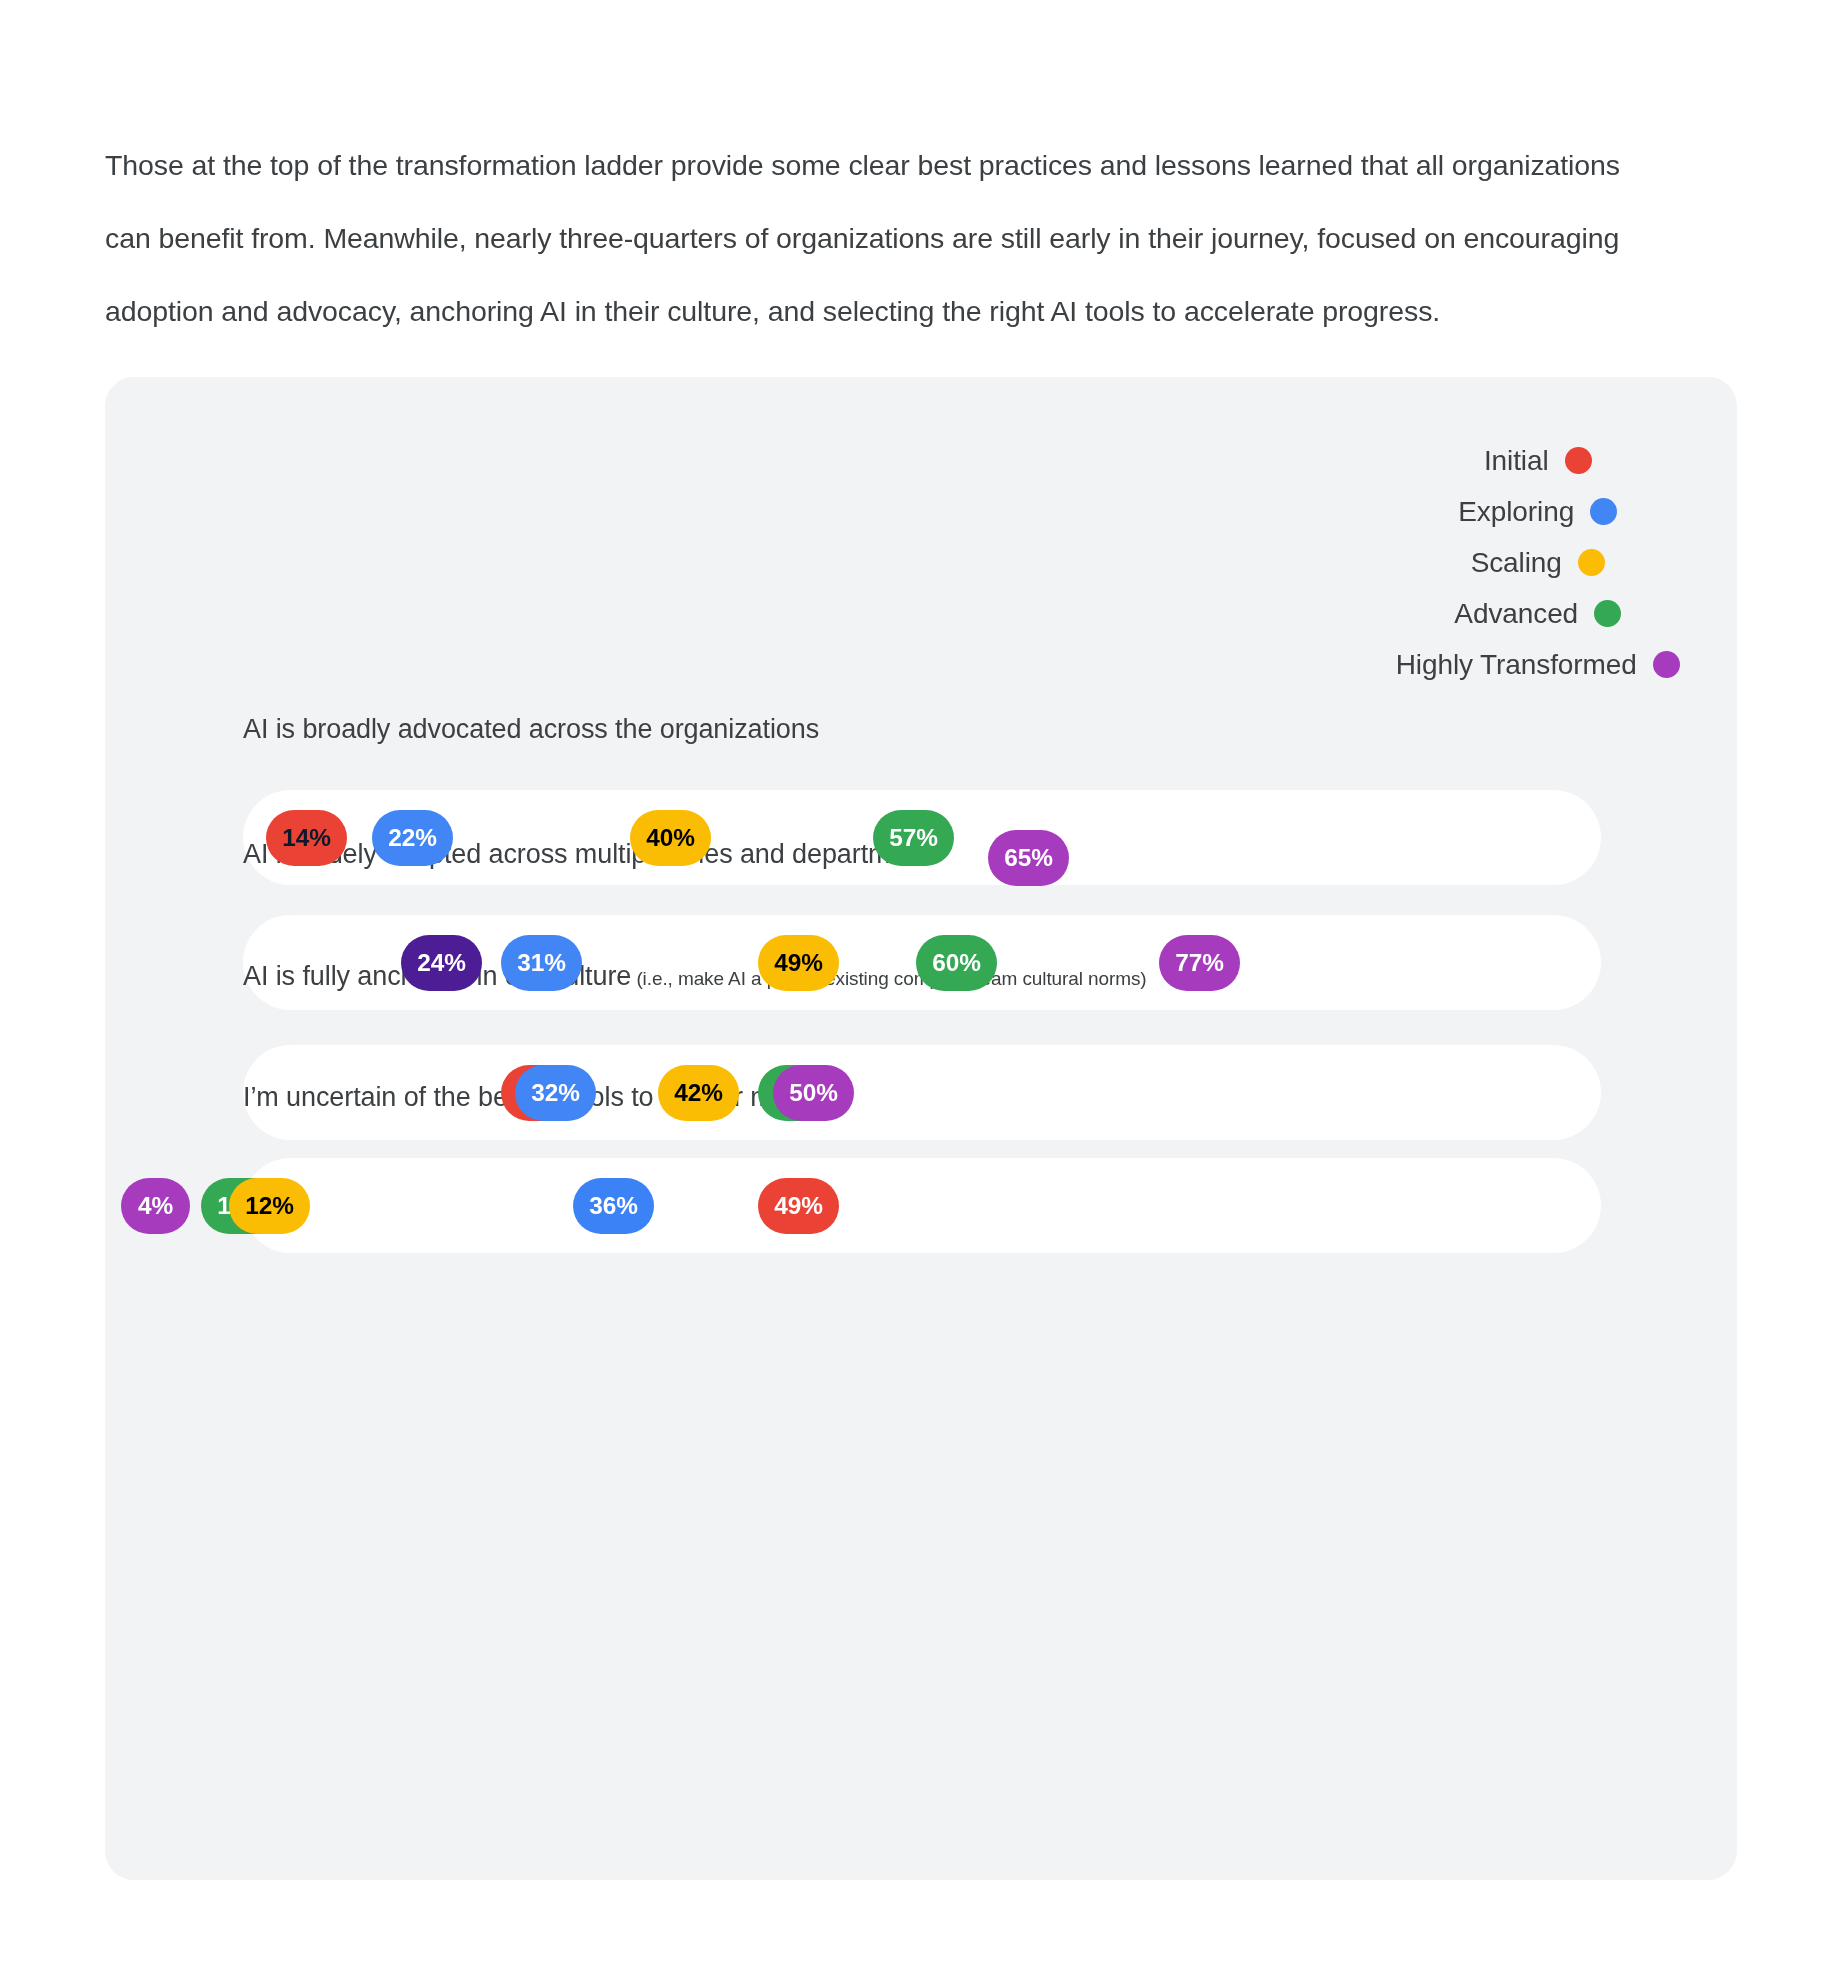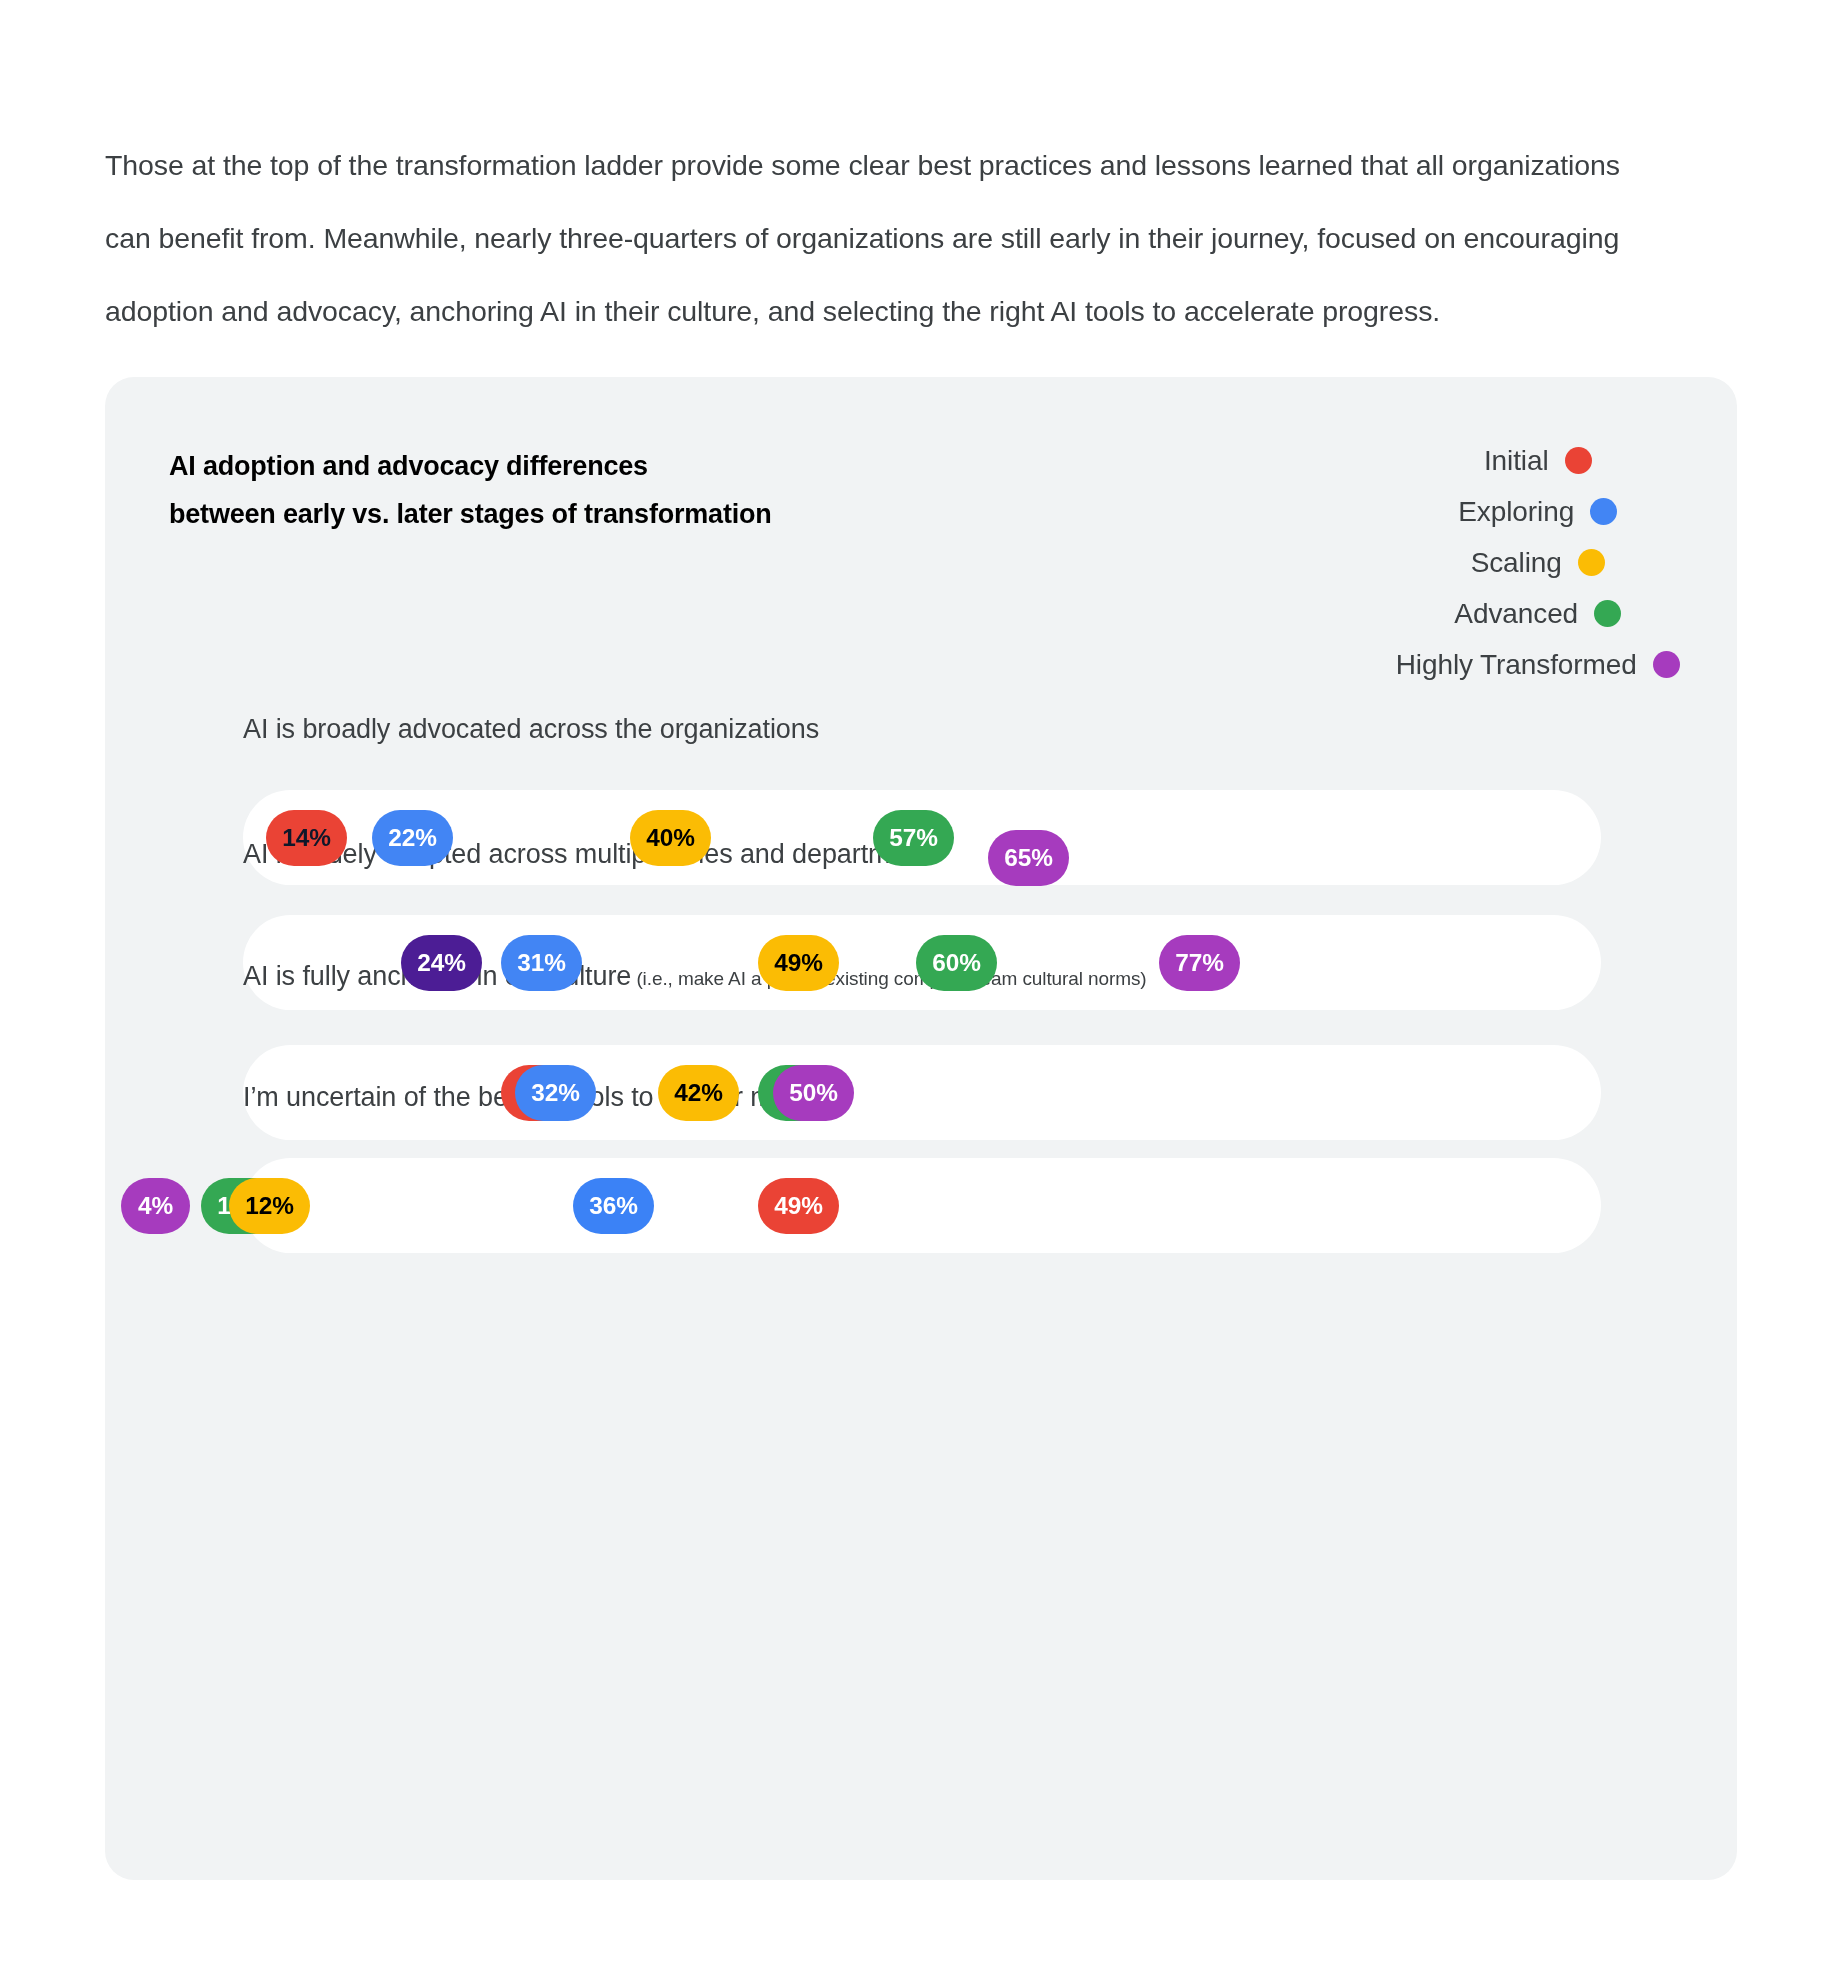--- a/index.html
+++ b/index.html
@@ -130,24 +130,20 @@
     box-sizing: border-box;
   }
 </style>
 </head>
 <body>
 
 <p class="intro">Those at the top of the transformation ladder provide some clear best practices and lessons learned that all organizations can benefit from. Meanwhile, nearly three-quarters of organizations are still early in their journey, focused on encouraging adoption and advocacy, anchoring AI in their culture, and selecting the right AI tools to accelerate progress.</p>
 
 <div class="card">
 
-  <div class="card-title">
-    <div>AI adoption and advocacy differences</div>
-    <div>between early vs. later stages of transformation</div>
-  </div>
 
   <div class="legend">
       <div class="legend-row">
         <span class="legend-label">Initial</span>
         <span class="legend-dot" style="background: rgb(234, 67, 53);"></span>
       </div>
       <div class="legend-row">
         <span class="legend-label">Exploring</span>
         <span class="legend-dot" style="background: rgb(66, 133, 244);"></span>
       </div>

